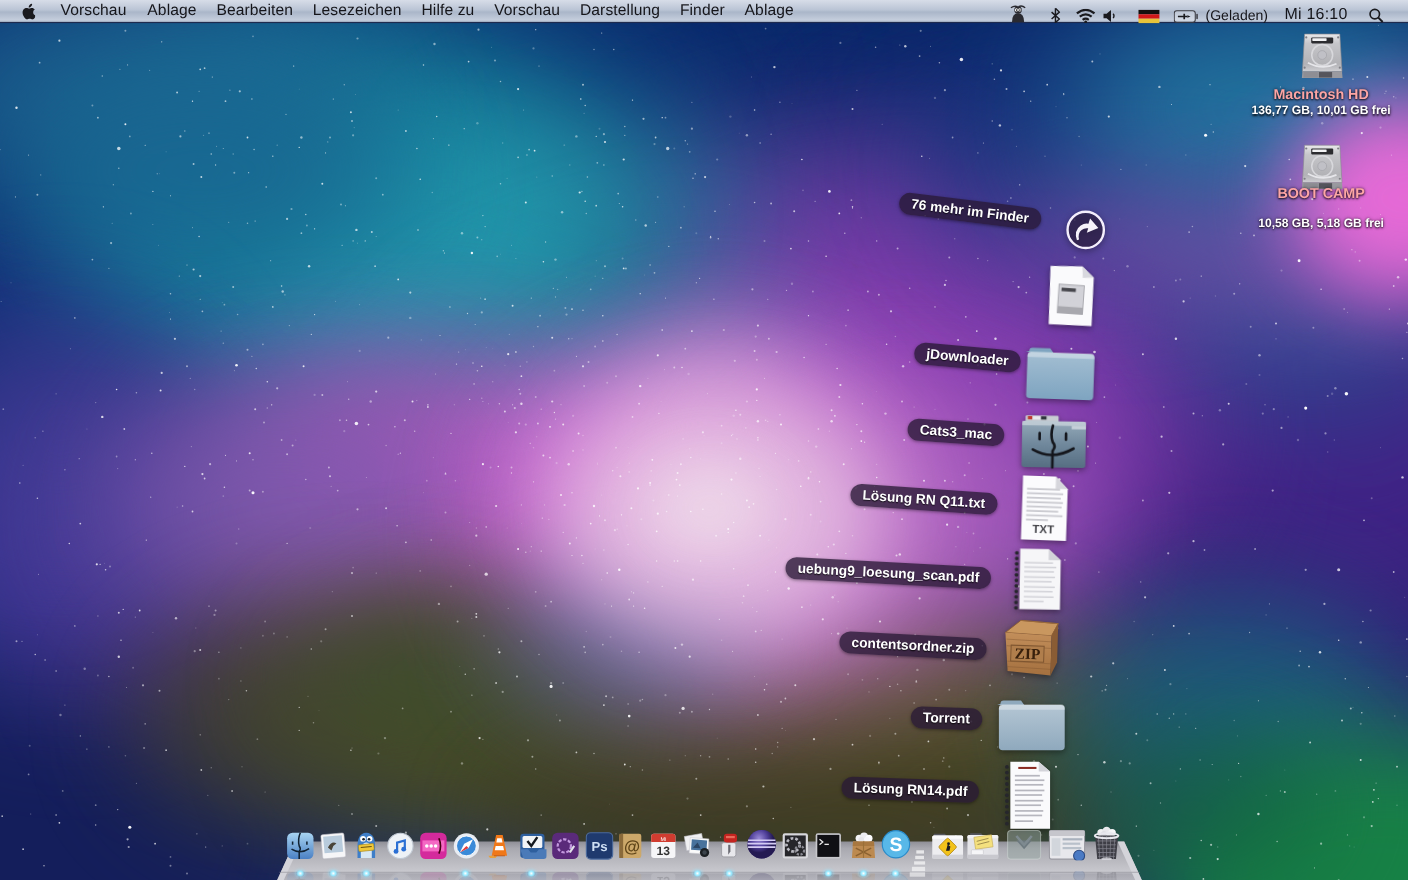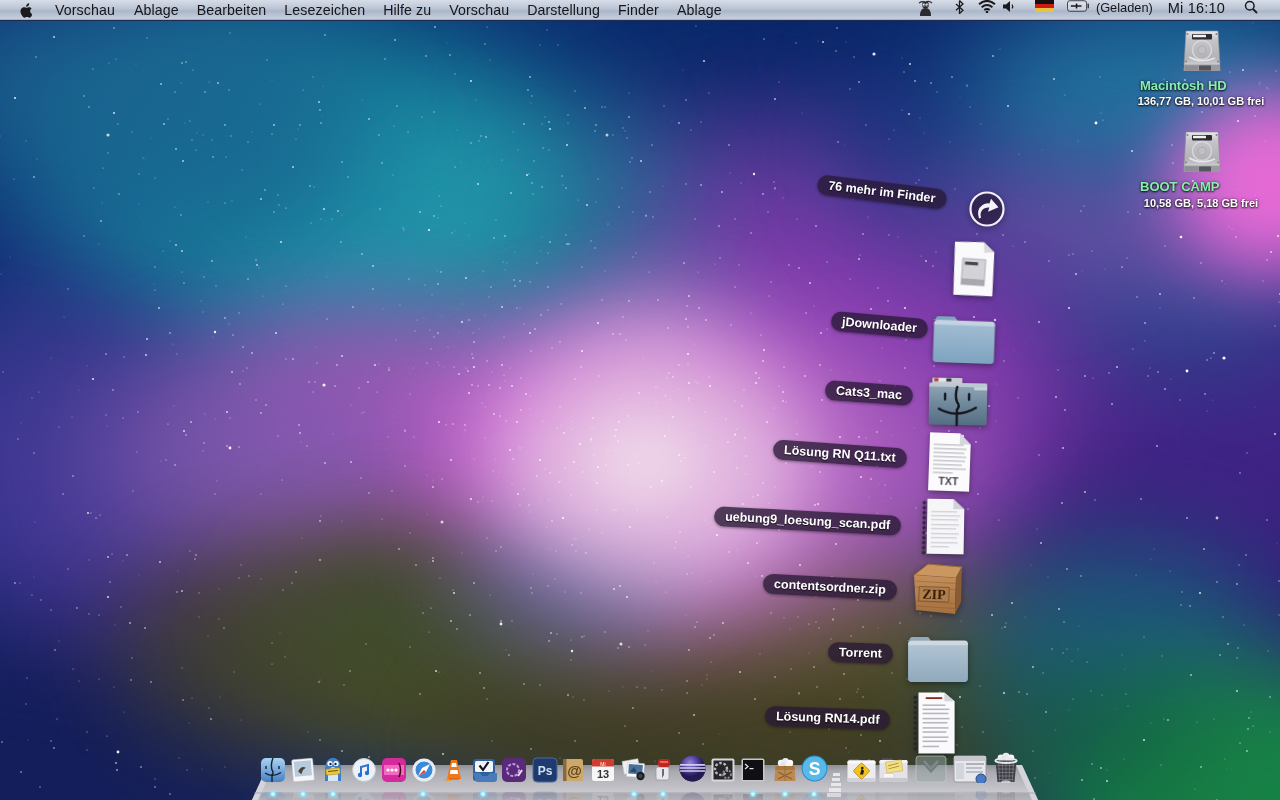--- a/index.html
+++ b/index.html
@@ -1,22 +1,22 @@
 <!DOCTYPE html>
 <html><head><meta charset="utf-8"><style>
 *{margin:0;padding:0;box-sizing:border-box}
 html,body{width:1280px;height:800px;overflow:hidden;font-family:"Liberation Sans",sans-serif;background:#1c3876}
 #desk{position:absolute;left:0;top:0;width:1280px;height:800px;background:#1b3270;}
 #starfield{position:absolute;left:0;top:0}
 #menubar{position:absolute;left:0;top:0;width:1280px;height:21px;background:linear-gradient(180deg,#d7dde8 0%,#bac4d5 45%,#aab6c9 55%,#c5cedd 92%,#97a5ba 100%);border-bottom:1px solid #1e2a4e;display:flex;align-items:center;font-size:14.2px;color:#15151a}
 .mi{margin:0 9px;letter-spacing:.1px;font-size:14.2px}
 .mi.b{font-weight:normal;margin-right:10px}
-#mright{position:absolute;right:0;top:0;height:21px;display:flex;align-items:flex-start}
+#mright{position:absolute;right:0;top:0;height:21px;display:flex;align-items:flex-end}
 #mright{padding-right:22px} #mright i{display:flex;align-items:center;font-style:normal}
-.dlabel{position:absolute;color:#86efac;font-weight:bold;font-size:13px;text-shadow:0 1px 2px rgba(0,0,0,.85),0 0 3px rgba(0,0,0,.6)}
+.dlabel{position:absolute;color:#fca5a5;font-weight:bold;font-size:13px;text-align:center;text-shadow:0 1px 2px rgba(0,0,0,.85),0 0 3px rgba(0,0,0,.6)}
 .dsub{position:absolute;color:#fff;font-size:11px;font-weight:bold;text-align:center;text-shadow:0 1px 2px rgba(0,0,0,.85),0 0 3px rgba(0,0,0,.6)}
 .pill{position:absolute;background:rgba(40,24,52,.78);color:#fff;font-weight:bold;font-size:12.5px;padding:3px 11px;border-radius:10px;white-space:nowrap;text-shadow:0 1px 1px rgba(0,0,0,.7);box-shadow:0 1px 3px rgba(0,0,0,.4)}
 #shelf{position:absolute;left:0;top:742px;width:1280px;height:58px}
 .dk{position:absolute;bottom:13px}
 .dkr{position:absolute;top:45px;opacity:.3;filter:blur(.5px);-webkit-mask-image:linear-gradient(180deg,rgba(0,0,0,.85),rgba(0,0,0,0) 70%);mask-image:linear-gradient(180deg,rgba(0,0,0,.85),rgba(0,0,0,0) 70%)}
 .led{position:absolute;top:49px;width:8px;height:6px;border-radius:50%;background:radial-gradient(circle,#ffffff 0%,#9aeaff 40%,rgba(90,200,248,.25) 75%,rgba(90,200,248,0) 100%);box-shadow:0 0 3px rgba(150,230,255,.9)}
 </style></head><body>
 <div id="desk"></div>
 <svg width="1280" height="800" style="position:absolute;left:0;top:0;filter:saturate(1.18) brightness(.95) contrast(1.04)">
     <rect width="1280" height="800" fill="#1b3270"></rect>
@@ -1547,21 +1547,21 @@
 <circle cx="20" cy="20" r="4" fill="#c0c0c6" stroke="#a8a8ae" stroke-width=".8"></circle>
 <path d="M7 27 q13 7 26 1" fill="none" stroke="#e6e6ea" stroke-width="1.6"></path>
 <circle cx="5.5" cy="4" r="1" fill="#808086"></circle>
       <circle cx="34.5" cy="4" r="1" fill="#808086"></circle>
 <circle cx="4" cy="31.5" r="1" fill="#808086"></circle>
       <circle cx="36" cy="31.5" r="1" fill="#808086"></circle>
 <path d="M2 35 L38 35 L38.5 41 L1.5 41 Z" fill="#9a9aa0"></path>
 <rect x="17" y="35.5" width="12" height="5" fill="#55555c"></rect>
 <rect x="3" y="35.5" width="13" height="5" fill="#8e8e94"></rect>
 </svg></div>
-<div class="dlabel" style="left:1140px;top:179px;width:122px">BOOT CAMP</div>
+<div class="dlabel" style="left:1140px;top:168px;width:122px">BOOT CAMP</div>
 <div class="dsub" style="left:1125px;top:197px;width:152px">10,58 GB, 5,18 GB frei</div>
 
 <div style="position:absolute;left:968px;top:190px;transform:rotate(0deg);filter:drop-shadow(0 2px 3px rgba(0,0,0,.4))"><svg width="38" height="38" viewBox="0 0 38 38">
 <circle cx="19" cy="19" r="16.5" fill="rgba(42,26,54,.55)" stroke="#f4eefc" stroke-width="2.2"></circle>
 <path d="M11 28.5 q-3-9 3.5-13.5 q3.5-2.3 7-1.5 l1.5-4.8 l7.5 8.5 l-10.5 4.5 l1.3-4.2 q-3.5-0.5-6 1.5 q-3.8 3-2.3 8.8 z" fill="#f6f2fa"></path>
 </svg></div>
 <div class="pill" style="right:333px;top:182px;transform:rotate(7deg)">76 mehr im Finder</div>
 <div style="position:absolute;left:950px;top:241px;transform:rotate(4deg);filter:drop-shadow(0 2px 3px rgba(0,0,0,.4))"><svg width="46" height="56" viewBox="0 0 46 56">
 <path d="M3 2 L32 0.5 L43 10 L44 54 L5 55 Z" fill="#fafafc"></path>
 <path d="M32 0.5 L43 10 L33 11 Z" fill="#d8d8de"></path>

